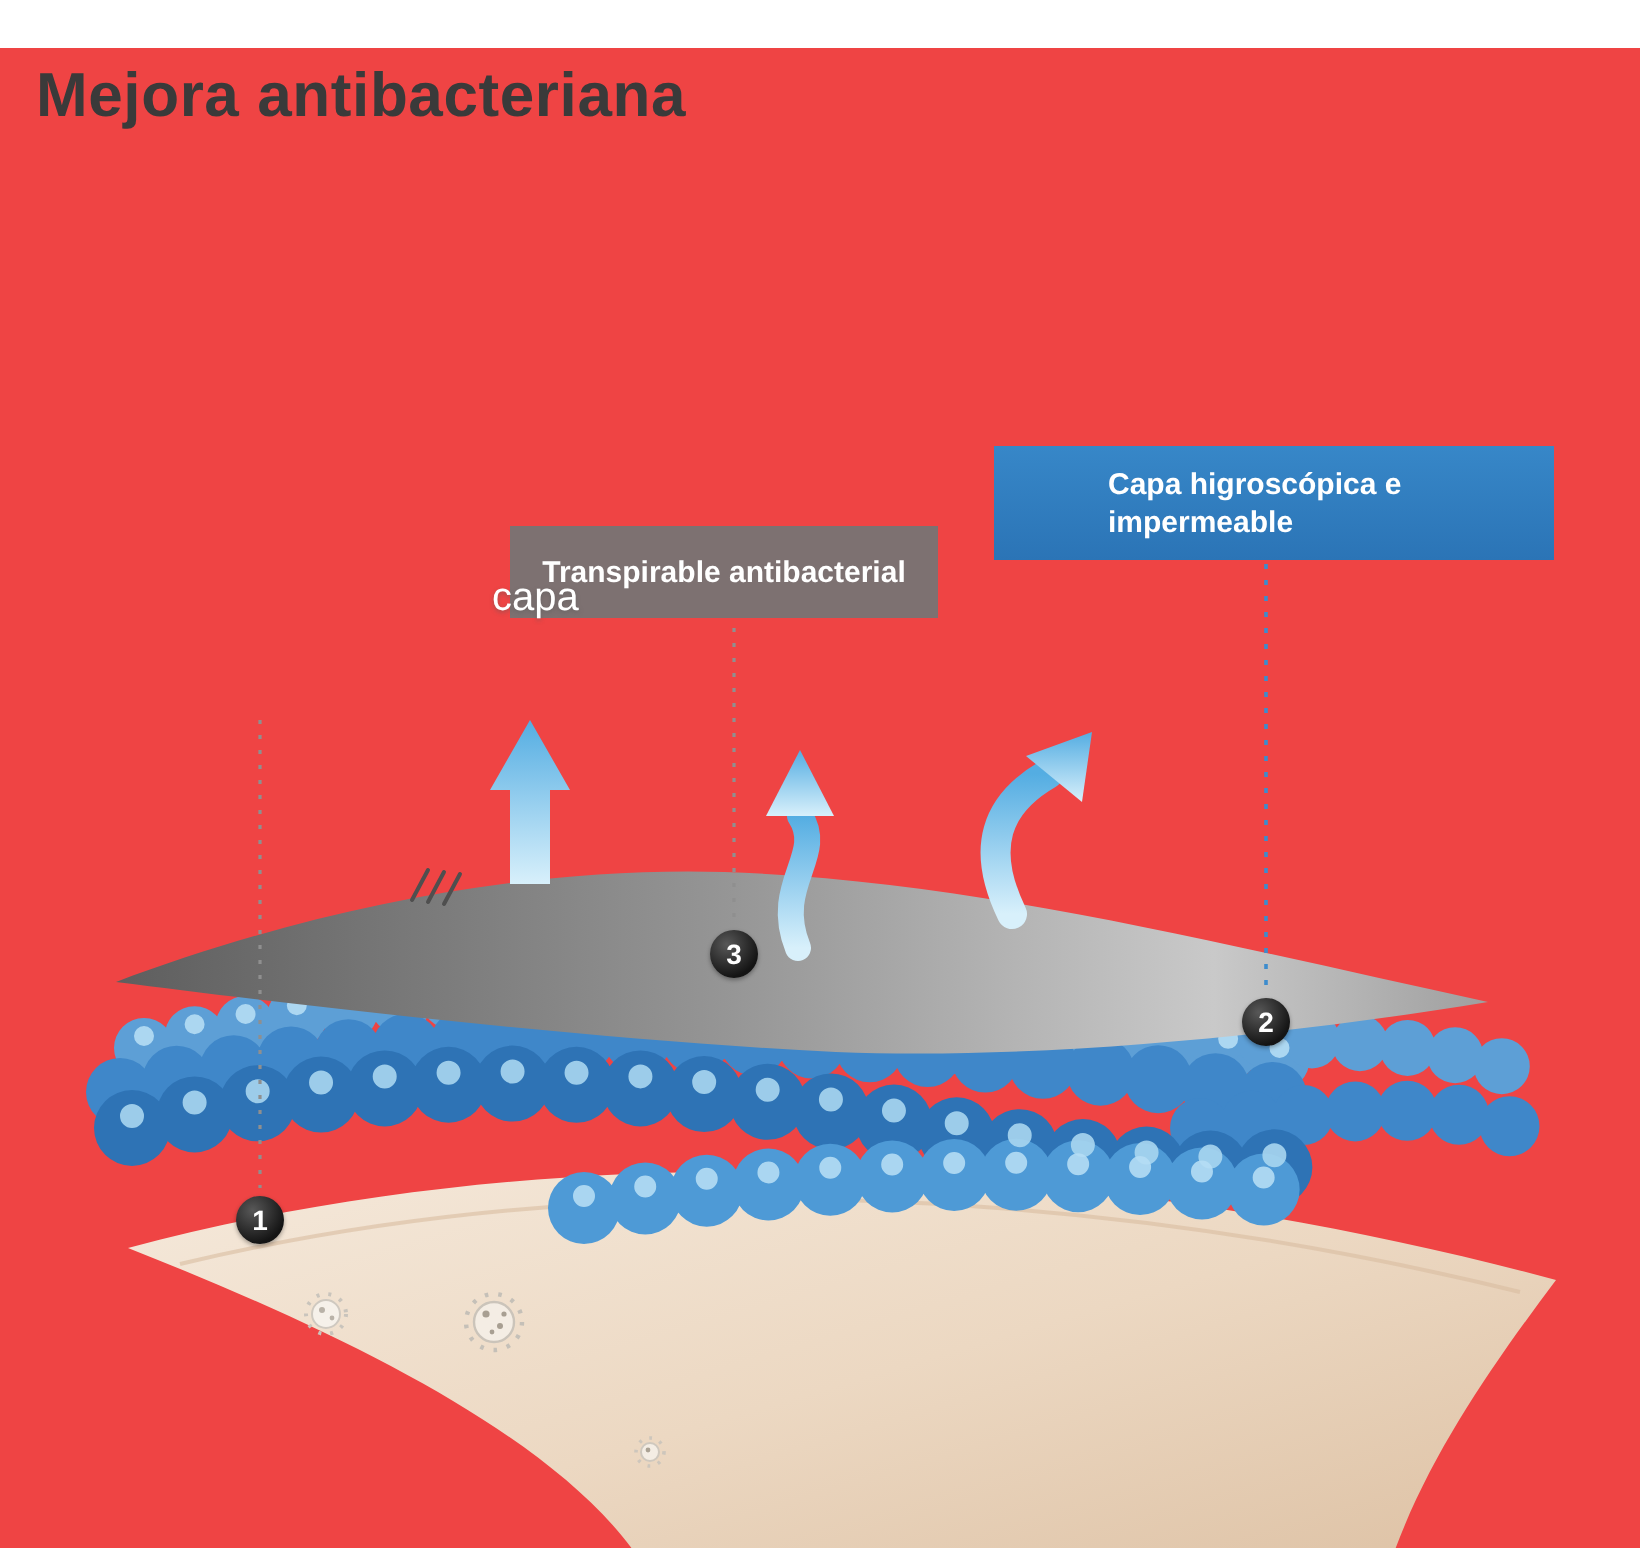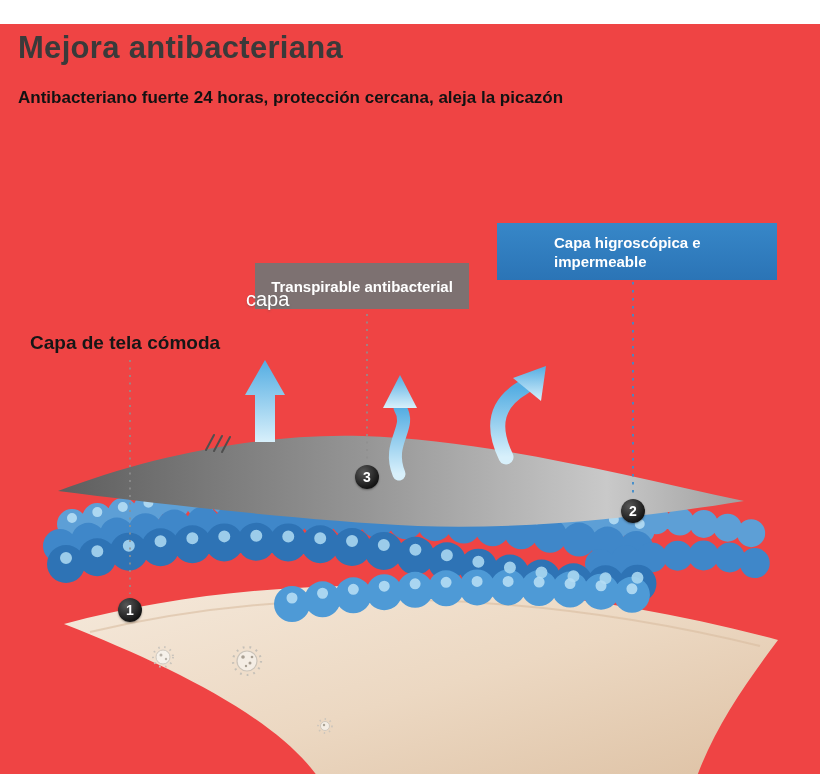--- a/index.html
+++ b/index.html
@@ -50,21 +50,20 @@
   .m1{ left:118px; top:574px; }
   .m2{ left:621px; top:475px; }
   .m3{ left:355px; top:441px; }
 </style>
 </head>
 <body>
 
 <div class="page">
 
   <h1 class="title">Mejora antibacteriana</h1>
-  <p class="subtitle">Antibacteriano fuerte 24 horas, protección cercana, aleja la picazón</p>
 
   <svg class="diagram" width="820" height="774" viewBox="0 0 820 774">
     <defs>
       <linearGradient id="grayGrad" x1="0" y1="0" x2="1" y2="0">
         <stop offset="0" stop-color="#5e5e5e"></stop>
         <stop offset="0.45" stop-color="#969696"></stop>
         <stop offset="0.8" stop-color="#c9c9c9"></stop>
         <stop offset="1" stop-color="#9f9f9f"></stop>
       </linearGradient>
       <linearGradient id="beigeGrad" x1="0" y1="0" x2="1" y2="1">
@@ -146,19 +145,18 @@
       <path d="M633 258 L633 471" fill="none" stroke="#3d8ccd" stroke-width="1.8" stroke-dasharray="2.5 5.5"></path>
     </g>
   </svg>
 
   <div class="label-box box-blue">Capa higroscópica e
 impermeable</div>
   <div class="label-box box-gray">
     <span>Transpirable antibacterial</span>
   </div>
   <div class="capa-partial">capa</div>
-  <div class="comfort">Capa de tela cómoda</div>
 
   <div class="marker m1">1</div>
   <div class="marker m2">2</div>
   <div class="marker m3">3</div>
 
 </div>
 
 </body></html>

